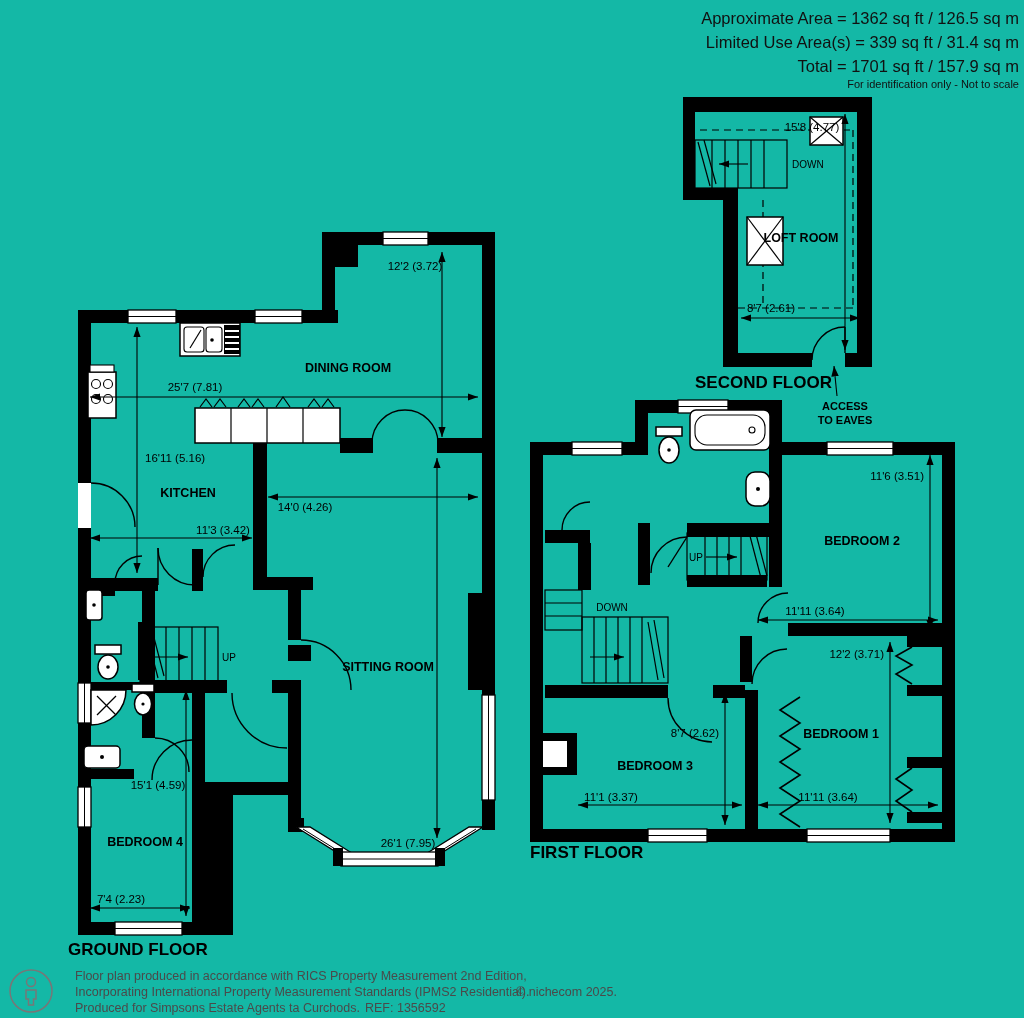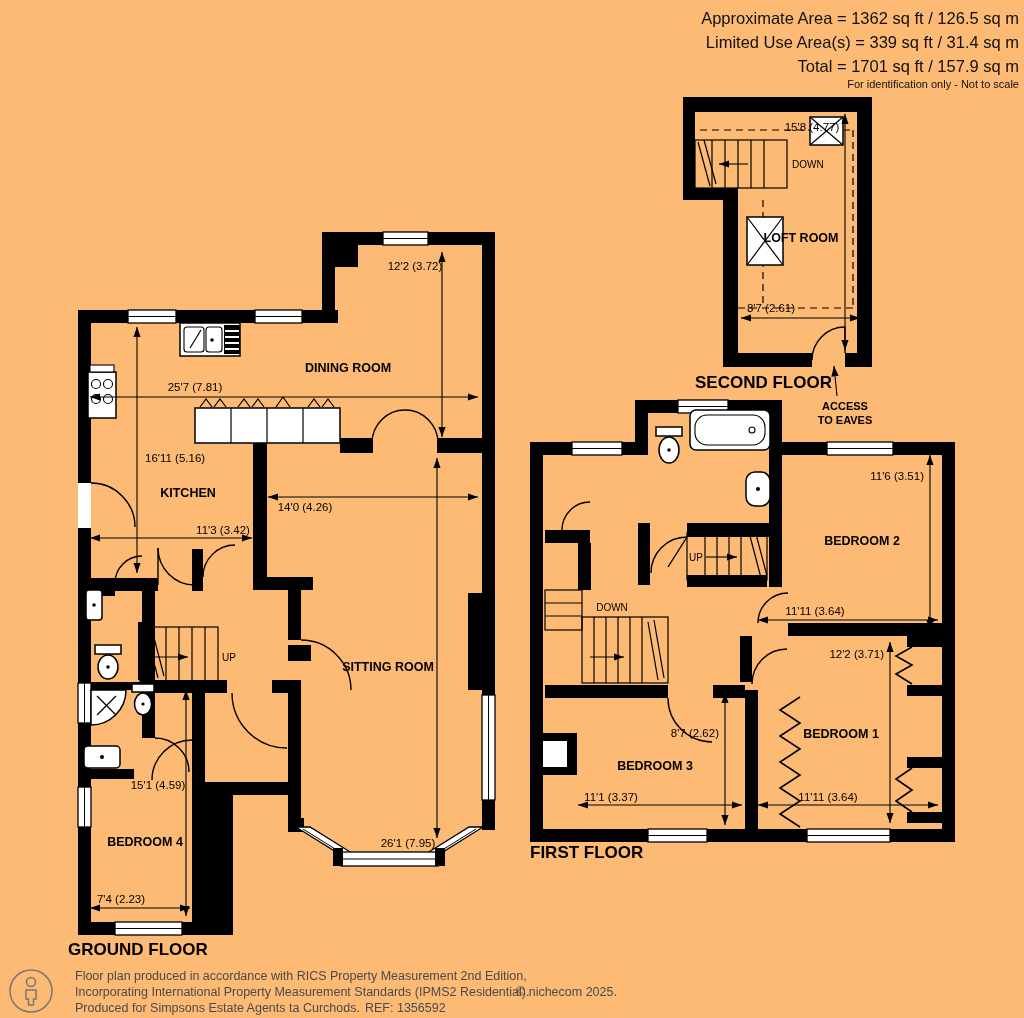--- a/index.html
+++ b/index.html
@@ -1,16 +1,16 @@
 <!DOCTYPE html>
 <html><head>
 <meta charset="utf-8">
 <style>
   html,body{margin:0;padding:0;background:#fff;}
-  #stage{position:relative;width:1024px;height:1018px;background:#fdba74;overflow:hidden;}
+  #stage{position:relative;width:1024px;height:1018px;background:#14b8a6;overflow:hidden;}
   svg{position:absolute;left:0;top:0;}
   .w{fill:#000;stroke:none;}
   .win{fill:#fff;stroke:#000;stroke-width:1.3;}
   .wl{stroke:#000;stroke-width:1;fill:none;}
   .ln{stroke:#000;stroke-width:1.2;fill:none;}
   .door{stroke:#000;stroke-width:1.4;fill:none;}
   .dim{stroke:#000;stroke-width:1.1;fill:none;}
   .dash{stroke:#000;stroke-width:1.2;fill:none;stroke-dasharray:7 5;}
   .fx{fill:#fff;stroke:#000;stroke-width:1.5;}
   .fx2{fill:#fff;stroke:#000;stroke-width:1.1;}

